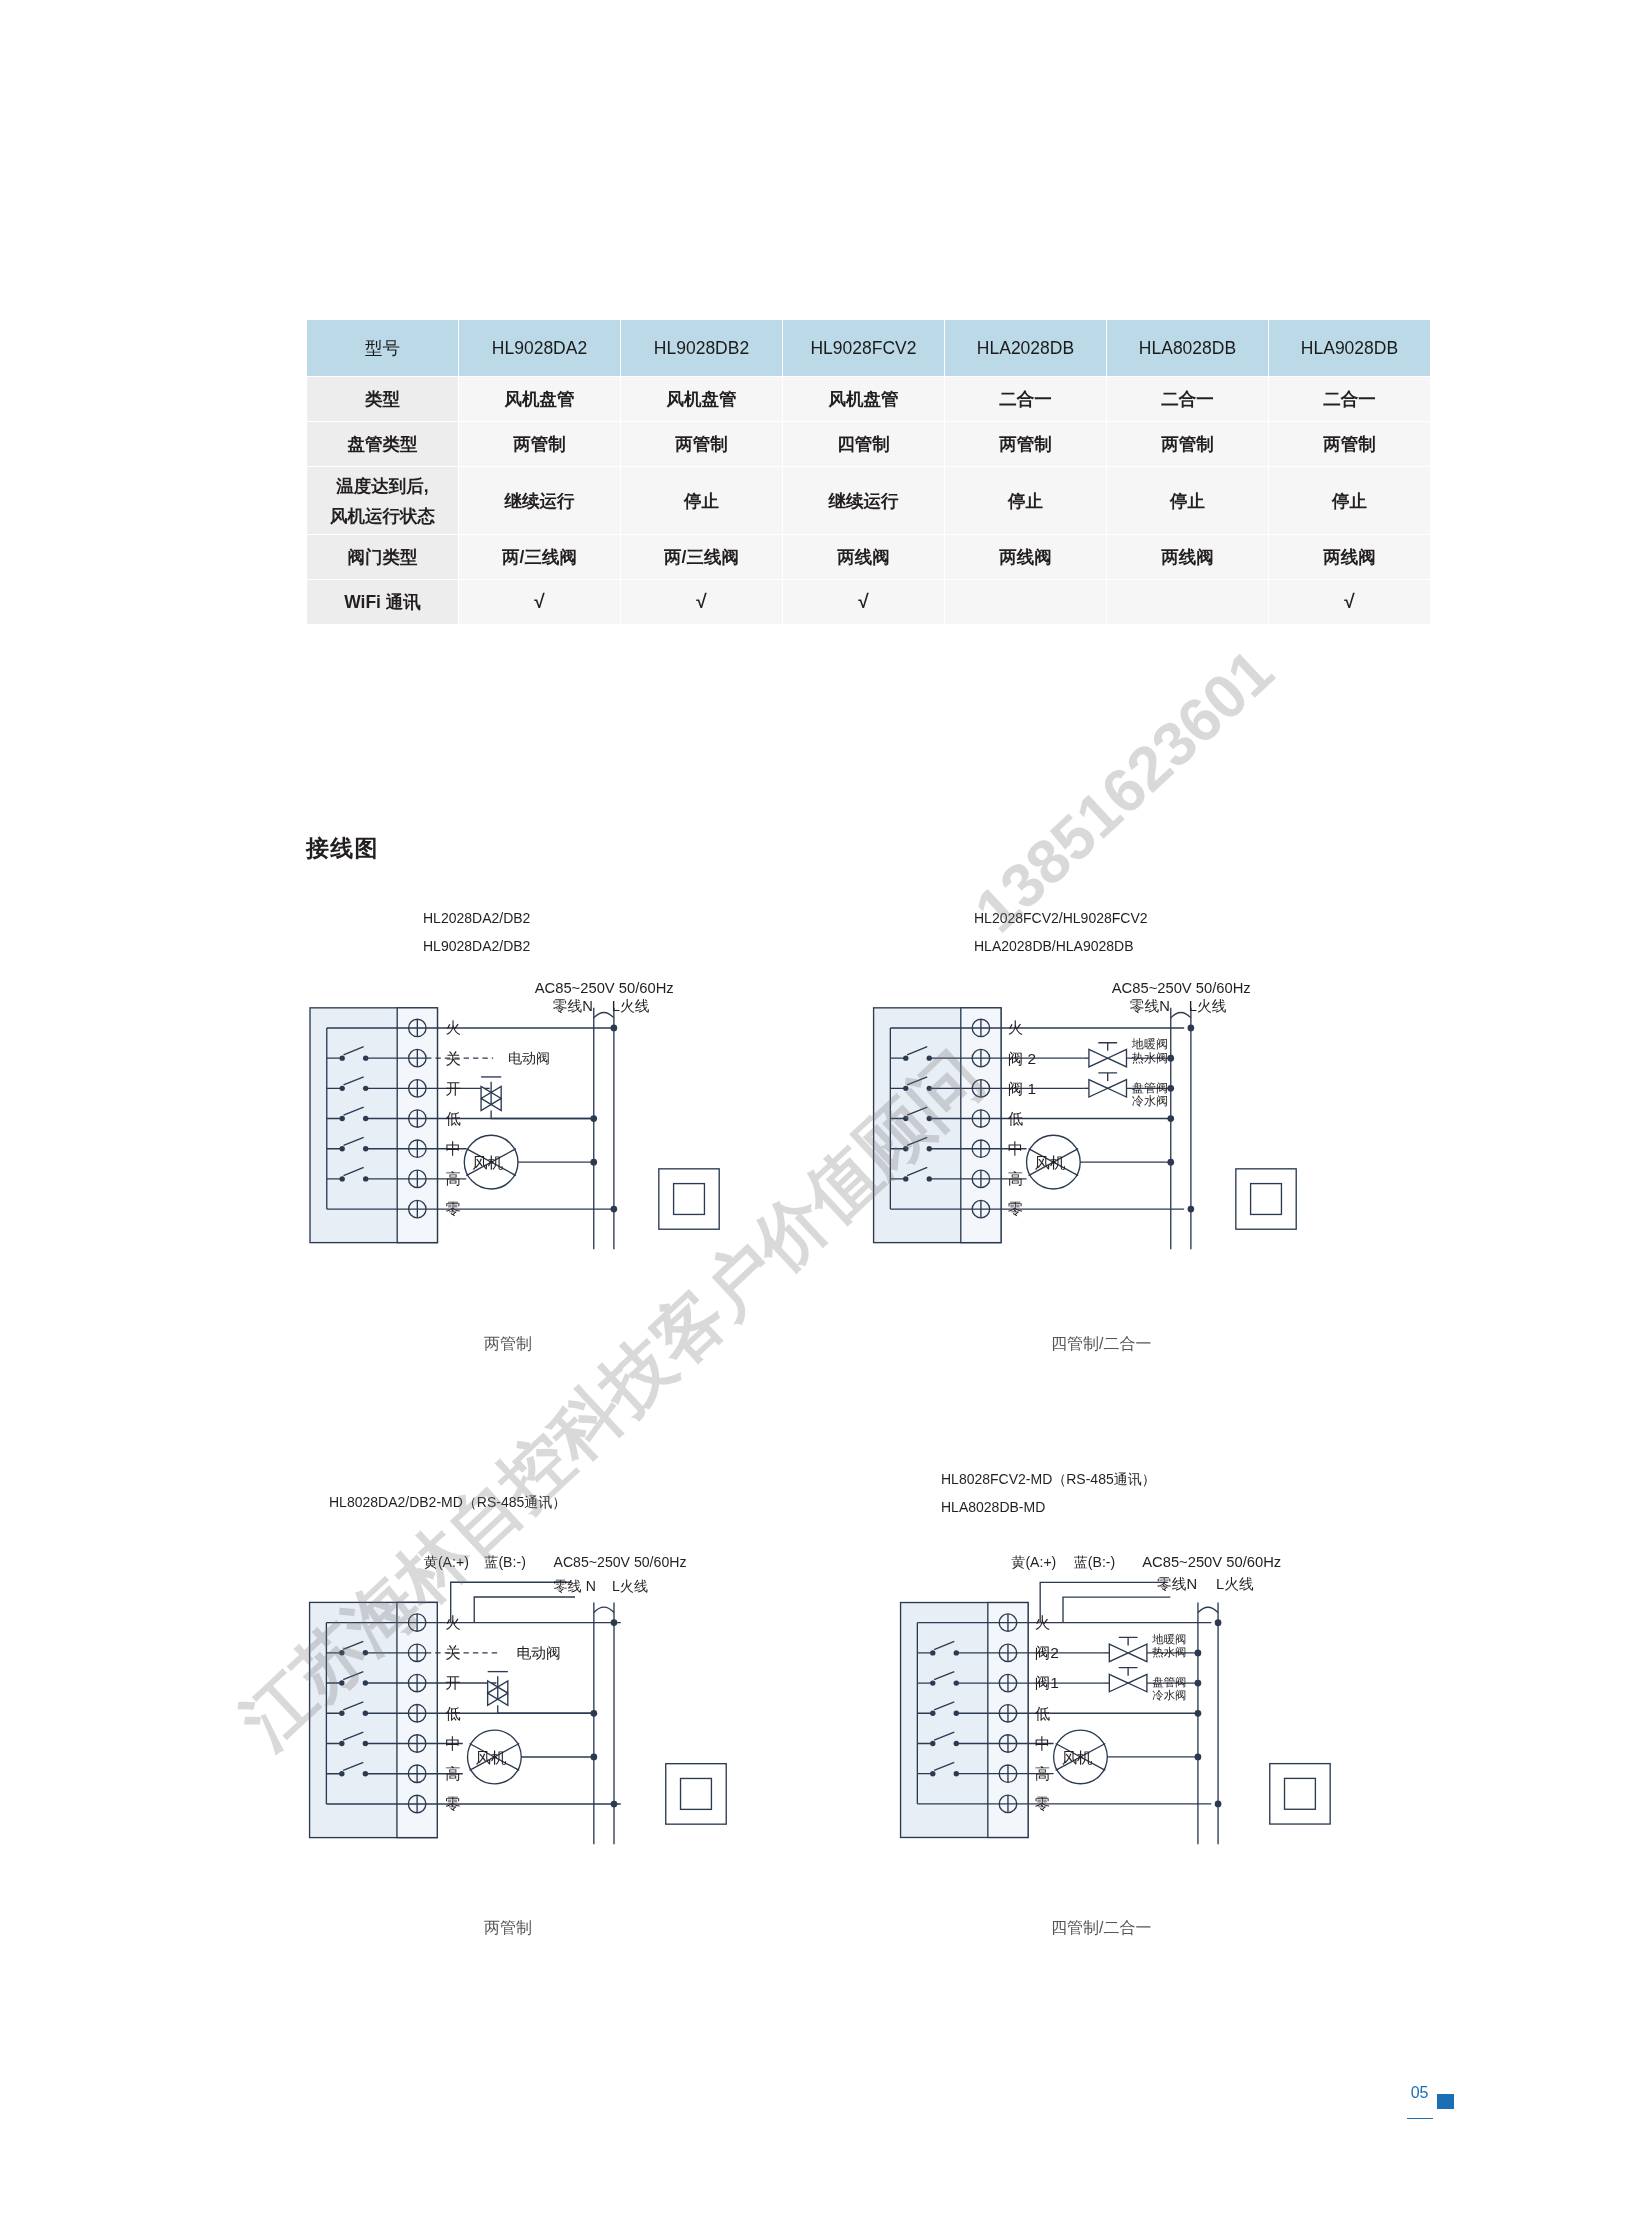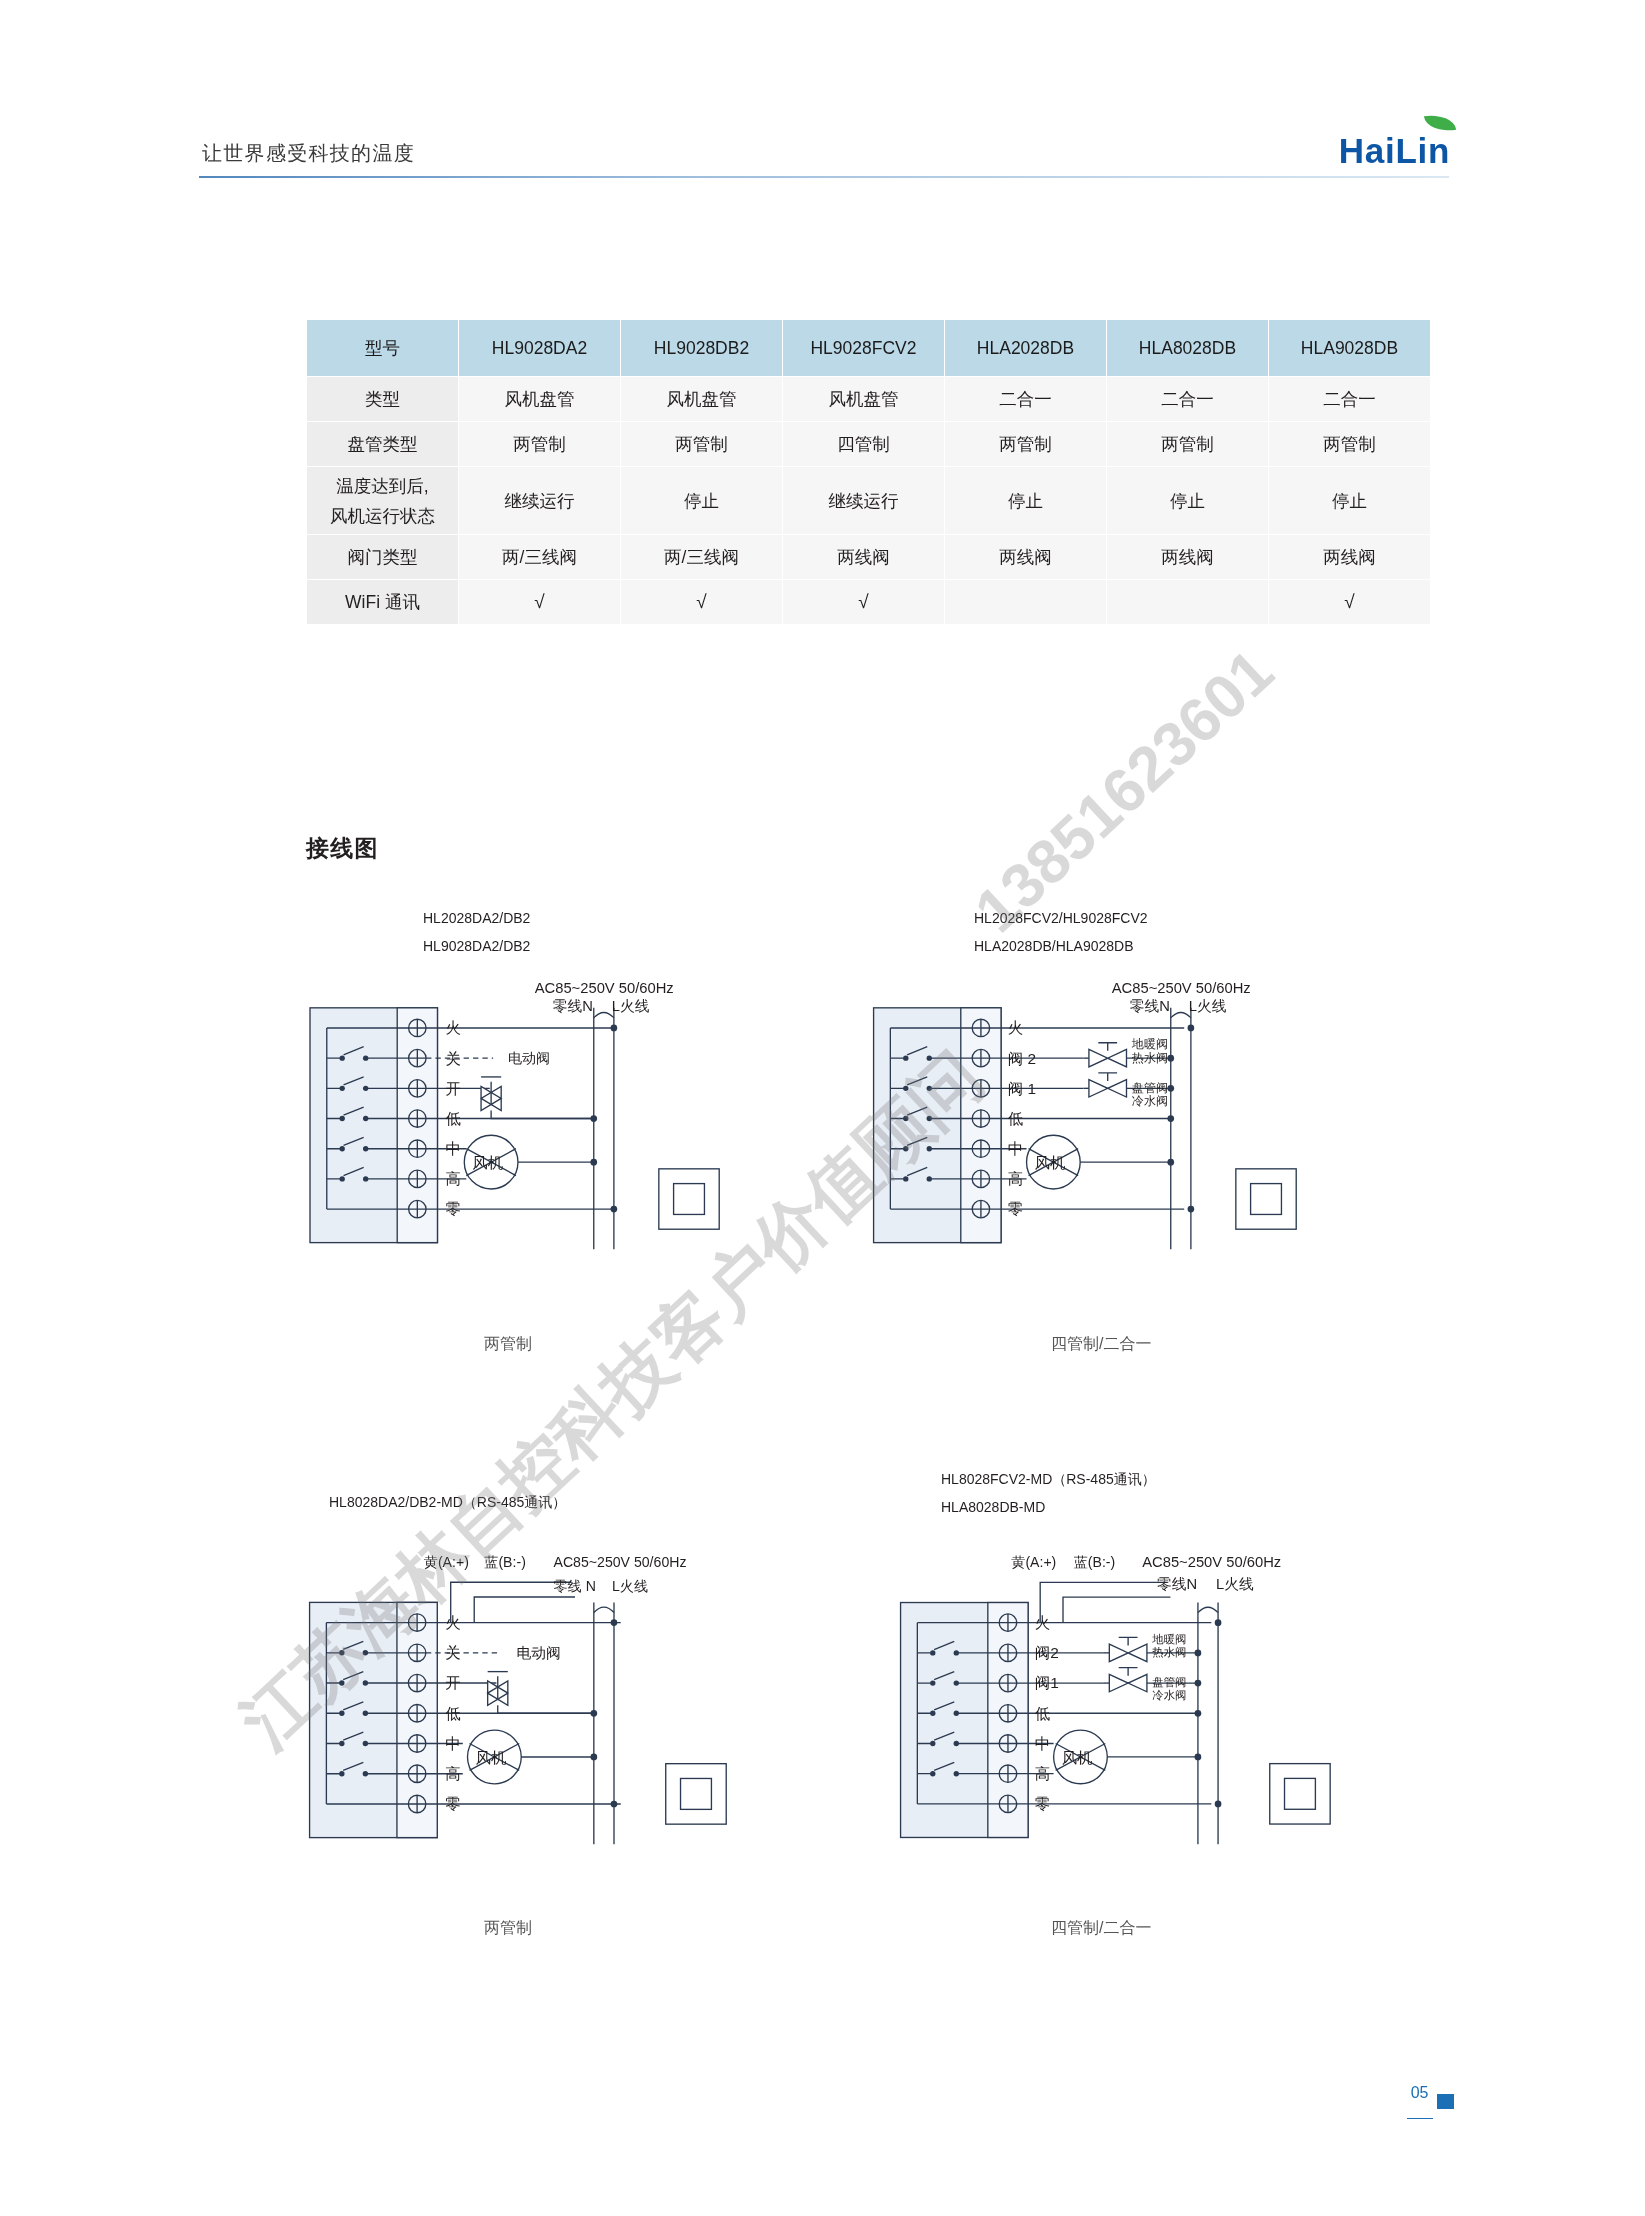--- a/index.html
+++ b/index.html
@@ -73,20 +73,21 @@
     border-collapse: collapse;
     font-size: 17.5px;
   }
   .spec-table th, .spec-table td {
     border: 1.3px solid #ffffff;
     text-align: center;
     vertical-align: middle;
     padding: 0;
     height: 44px;
     min-width: 161px;
+    font-weight: bold;
   }
   .spec-table th {
     background: #bcd9e8;
     font-weight: normal;
     color: #1b1b1b;
     height: 56px;
   }
   .spec-table th:first-child { min-width: 151px; font-family: Liberation Serif, serif; }
   .spec-table td:first-child {
     background: #ededed;
@@ -167,28 +168,20 @@
     height: 15px;
     background: #1b6fb5;
     margin-left: 4px;
   }
 </style>
 </head>
 <body>
 
 <div class="page">
 
-  <div class="header">
-    <div class="header-tagline">让世界感受科技的温度</div>
-    <div class="header-rule"></div>
-    <div class="logo">
-      <span>HaiLin</span>
-      <span class="leaf"></span>
-    </div>
-  </div>
 
   <table class="spec-table">
     <thead>
       <tr>
         <th>型号</th>
         <th>HL9028DA2</th>
         <th>HL9028DB2</th>
         <th>HL9028FCV2</th>
         <th>HLA2028DB</th>
         <th>HLA8028DB</th>

